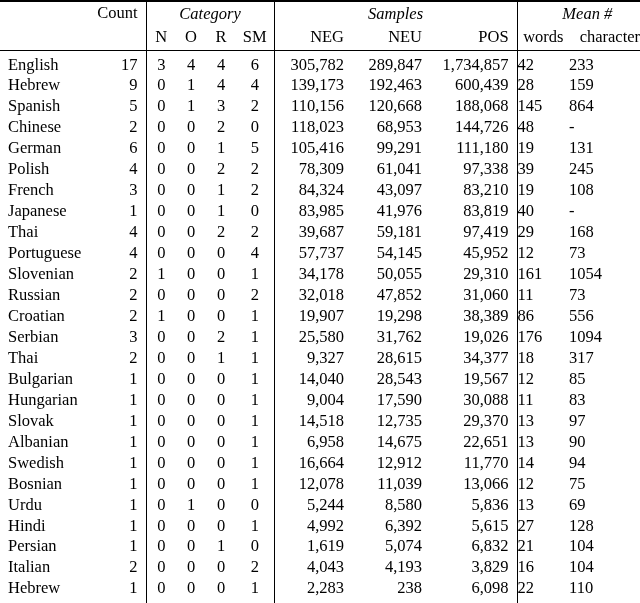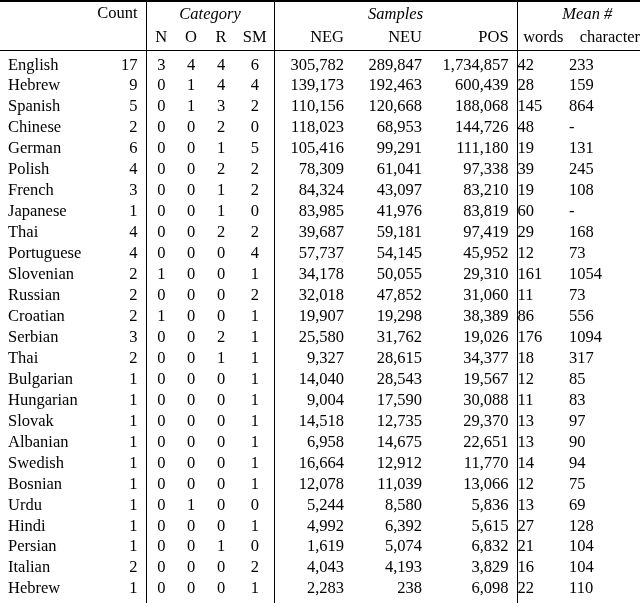--- a/index.html
+++ b/index.html
@@ -252,21 +252,21 @@
         <tr>
           <td class="lang">Japanese</td>
           <td class="num">1</td>
           <td class="cat vline-left">0</td>
           <td class="cat">0</td>
           <td class="cat">1</td>
           <td class="cat">0</td>
           <td class="num vline-left">83,985</td>
           <td class="num">41,976</td>
           <td class="num">83,819</td>
-          <td class="mean vline-left">60</td>
+          <td class="mean vline-left">40</td>
           <td class="mean">-</td>
         </tr>
         <tr>
           <td class="lang">Thai</td>
           <td class="num">4</td>
           <td class="cat vline-left">0</td>
           <td class="cat">0</td>
           <td class="cat">2</td>
           <td class="cat">2</td>
           <td class="num vline-left">39,687</td>

